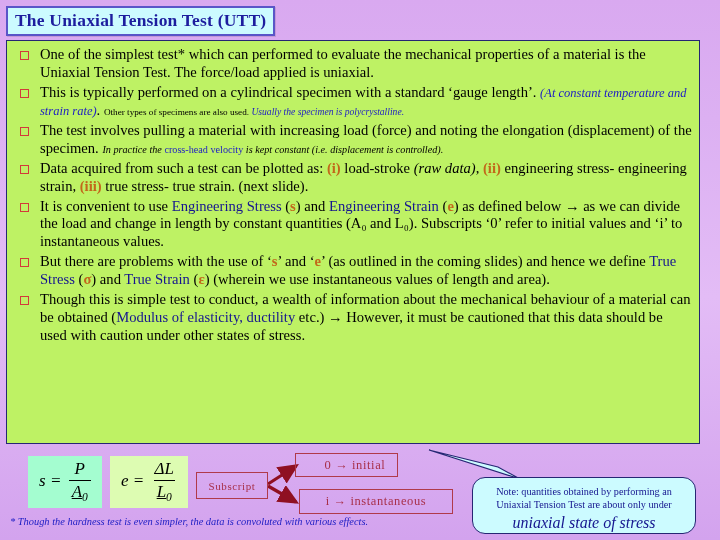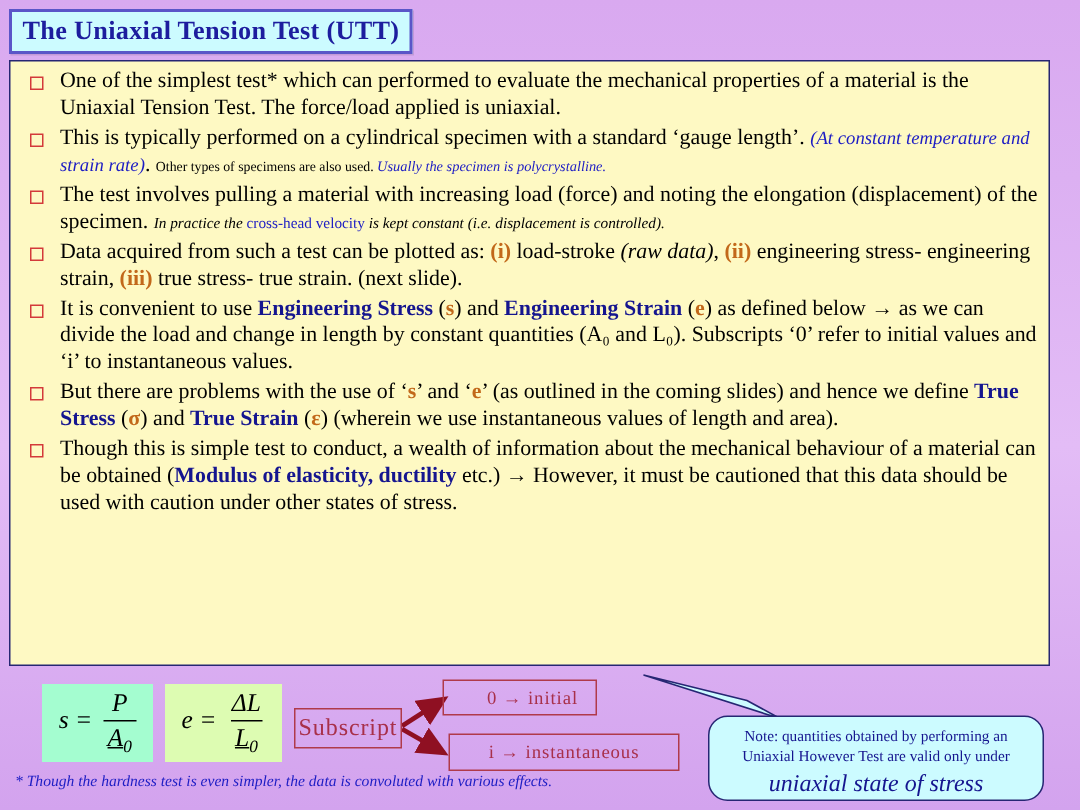--- a/index.html
+++ b/index.html
@@ -28,21 +28,21 @@
     color: #1d1d9e;
     letter-spacing: .2px;
     white-space: nowrap;
   }
 
   
   #content-panel {
     position: absolute;
     left: 6px; top: 40px;
     width: 694px; height: 404px;
-    background: #fef9c3;
+    background: #bef264;
     border: 1.5px solid #262673;
     box-sizing: border-box;
     padding: 5px 6px 0 4px;
   }
 
   ul.bullets { list-style: none; margin: 0; padding: 0; }
   li.bullet {
     position: relative;
     padding-left: 29px;
     margin-bottom: 2.5px;
@@ -52,21 +52,21 @@
     text-align: left;
   }
   li.bullet::before {
     content: "";
     position: absolute;
     left: 9px; top: 5px;
     width: 7px; height: 7px;
     border: 1.8px solid #d33a3a;
     background: transparent;
   }
-  .navy { color: #15158f; font-weight: bold; text-align: center; }
+  .navy { color: #15158f; font-weight: normal; text-align: center; }
   .orange { color: #c2681a; font-weight: bold; }
   .ital { font-style: italic; }
 
   
   .sm1 { font-size: 12.5px; font-style: italic; color: #1c1cc4; }
   .sm2 { font-size: 9.2px; color: #000; }
   .sm2i { font-size: 9.6px; font-style: italic; color: #1c1cc4; }
   .sm3 { font-size: 10.2px; font-style: italic; color: #000; }
   .sm3b { font-size: 10.2px; color: #1c1cc4; }
   sub { font-size: .68em; }
@@ -96,21 +96,21 @@
   
   .redbox {
     position: absolute;
     border: 1.4px solid #b03a4a;
     color: #a8304a;
     background: transparent;
     display: flex; align-items: center; justify-content: center;
     font-family: "Liberation Serif", serif;
     letter-spacing: .6px;
   }
-  #subscript-box { left: 196px; top: 472px; width: 70px; height: 25px; font-size: 16px; }
+  #subscript-box { left: 196px; top: 472px; width: 70px; height: 25px; font-size: 11px; }
   #initial-box   { left: 295px; top: 453px; width: 84px; height: 22px; font-size: 12.5px; padding-left: 17px; }
   #instant-box   { left: 299px; top: 489px; width: 152px; height: 23px; font-size: 12.5px; }
 
   
   #arrows-svg { position: absolute; left: 0; top: 0; width: 720px; height: 540px; pointer-events: none; }
 
   
   #note-bubble {
     position: absolute;
     left: 472px; top: 477px; width: 224px; height: 57px;
@@ -190,17 +190,17 @@
 </div>
 <div class="redbox" id="initial-box">
   <span>0 → initial</span>
 </div>
 <div class="redbox" id="instant-box">
   <span>i → instantaneous</span>
 </div>
 
 <div id="note-bubble">
   <div class="note-line">Note: quantities obtained by performing an</div>
-  <div class="note-line">Uniaxial However Test are valid only under</div>
+  <div class="note-line">Uniaxial Tension Test are about only under</div>
   <div class="note-line emph">uniaxial state of stress</div>
 </div>
 
 <div id="footnote">* Though the hardness test is even simpler, the data is convoluted with various effects.</div>
 
 </body></html>

